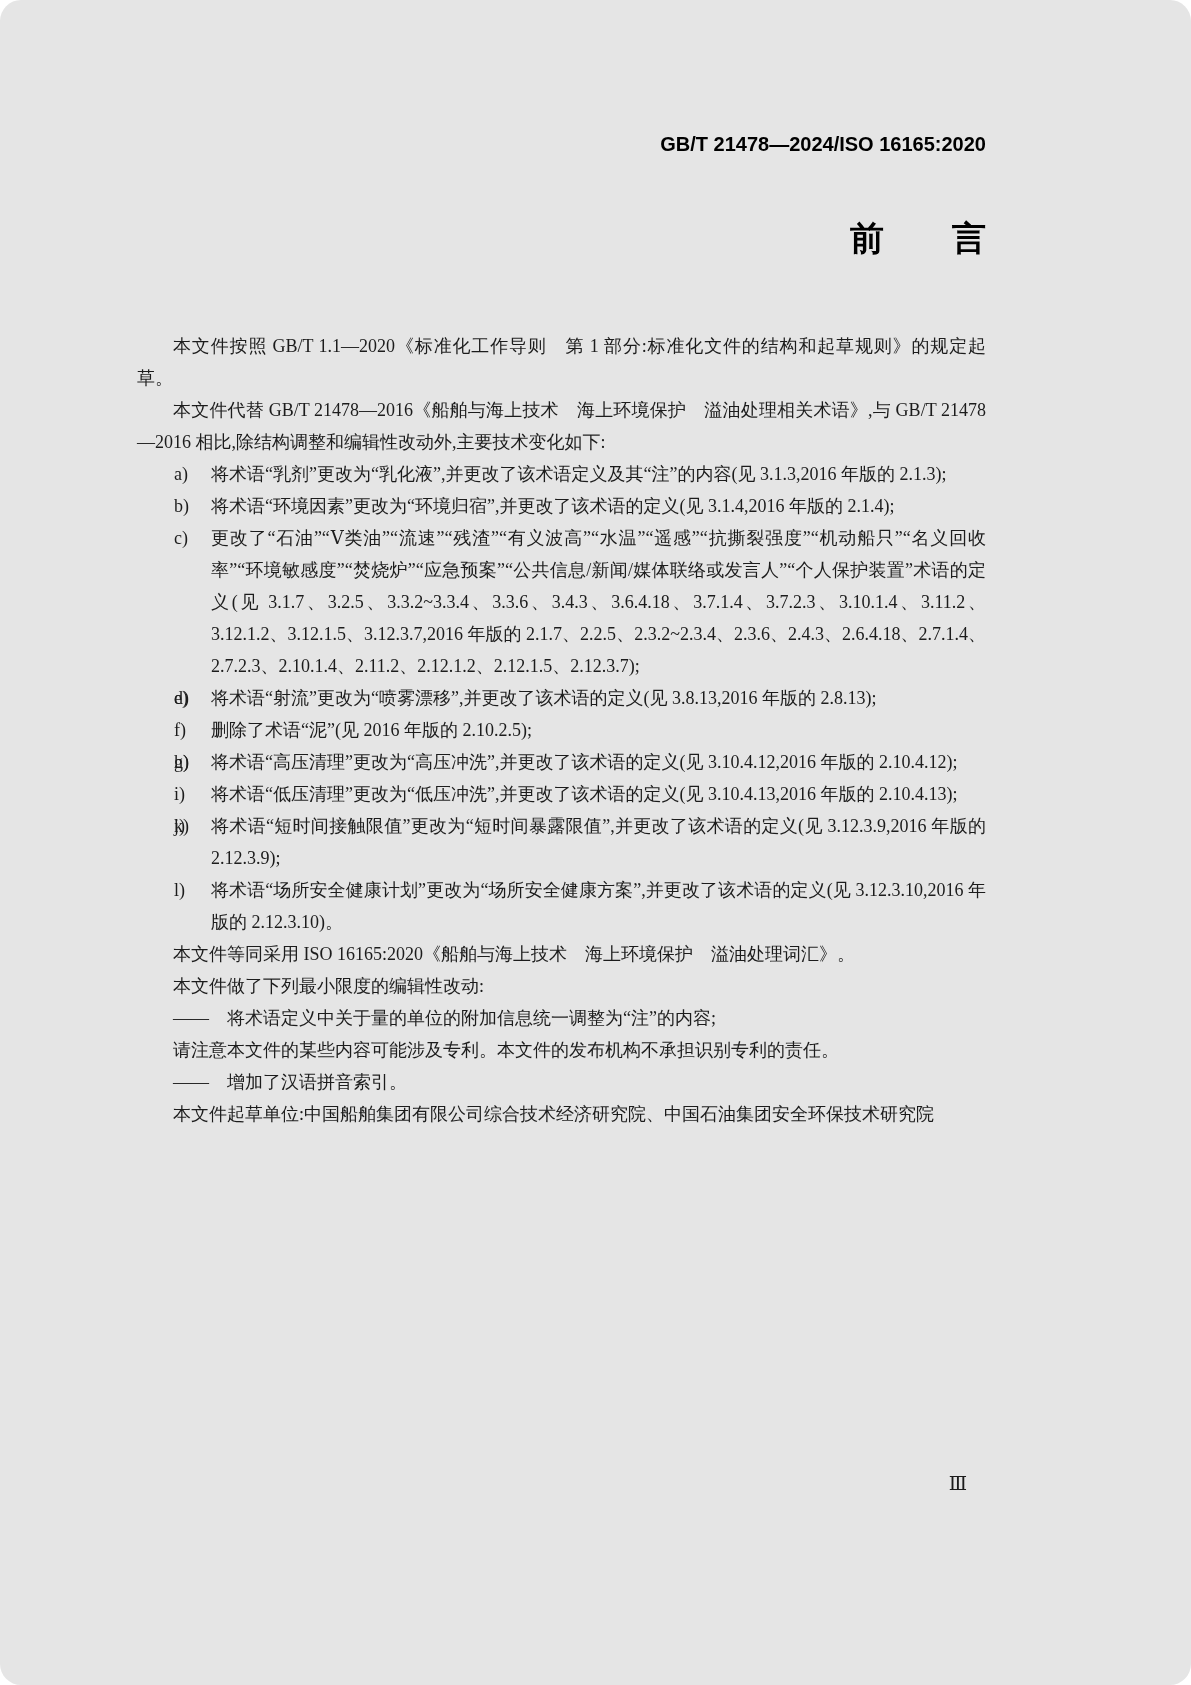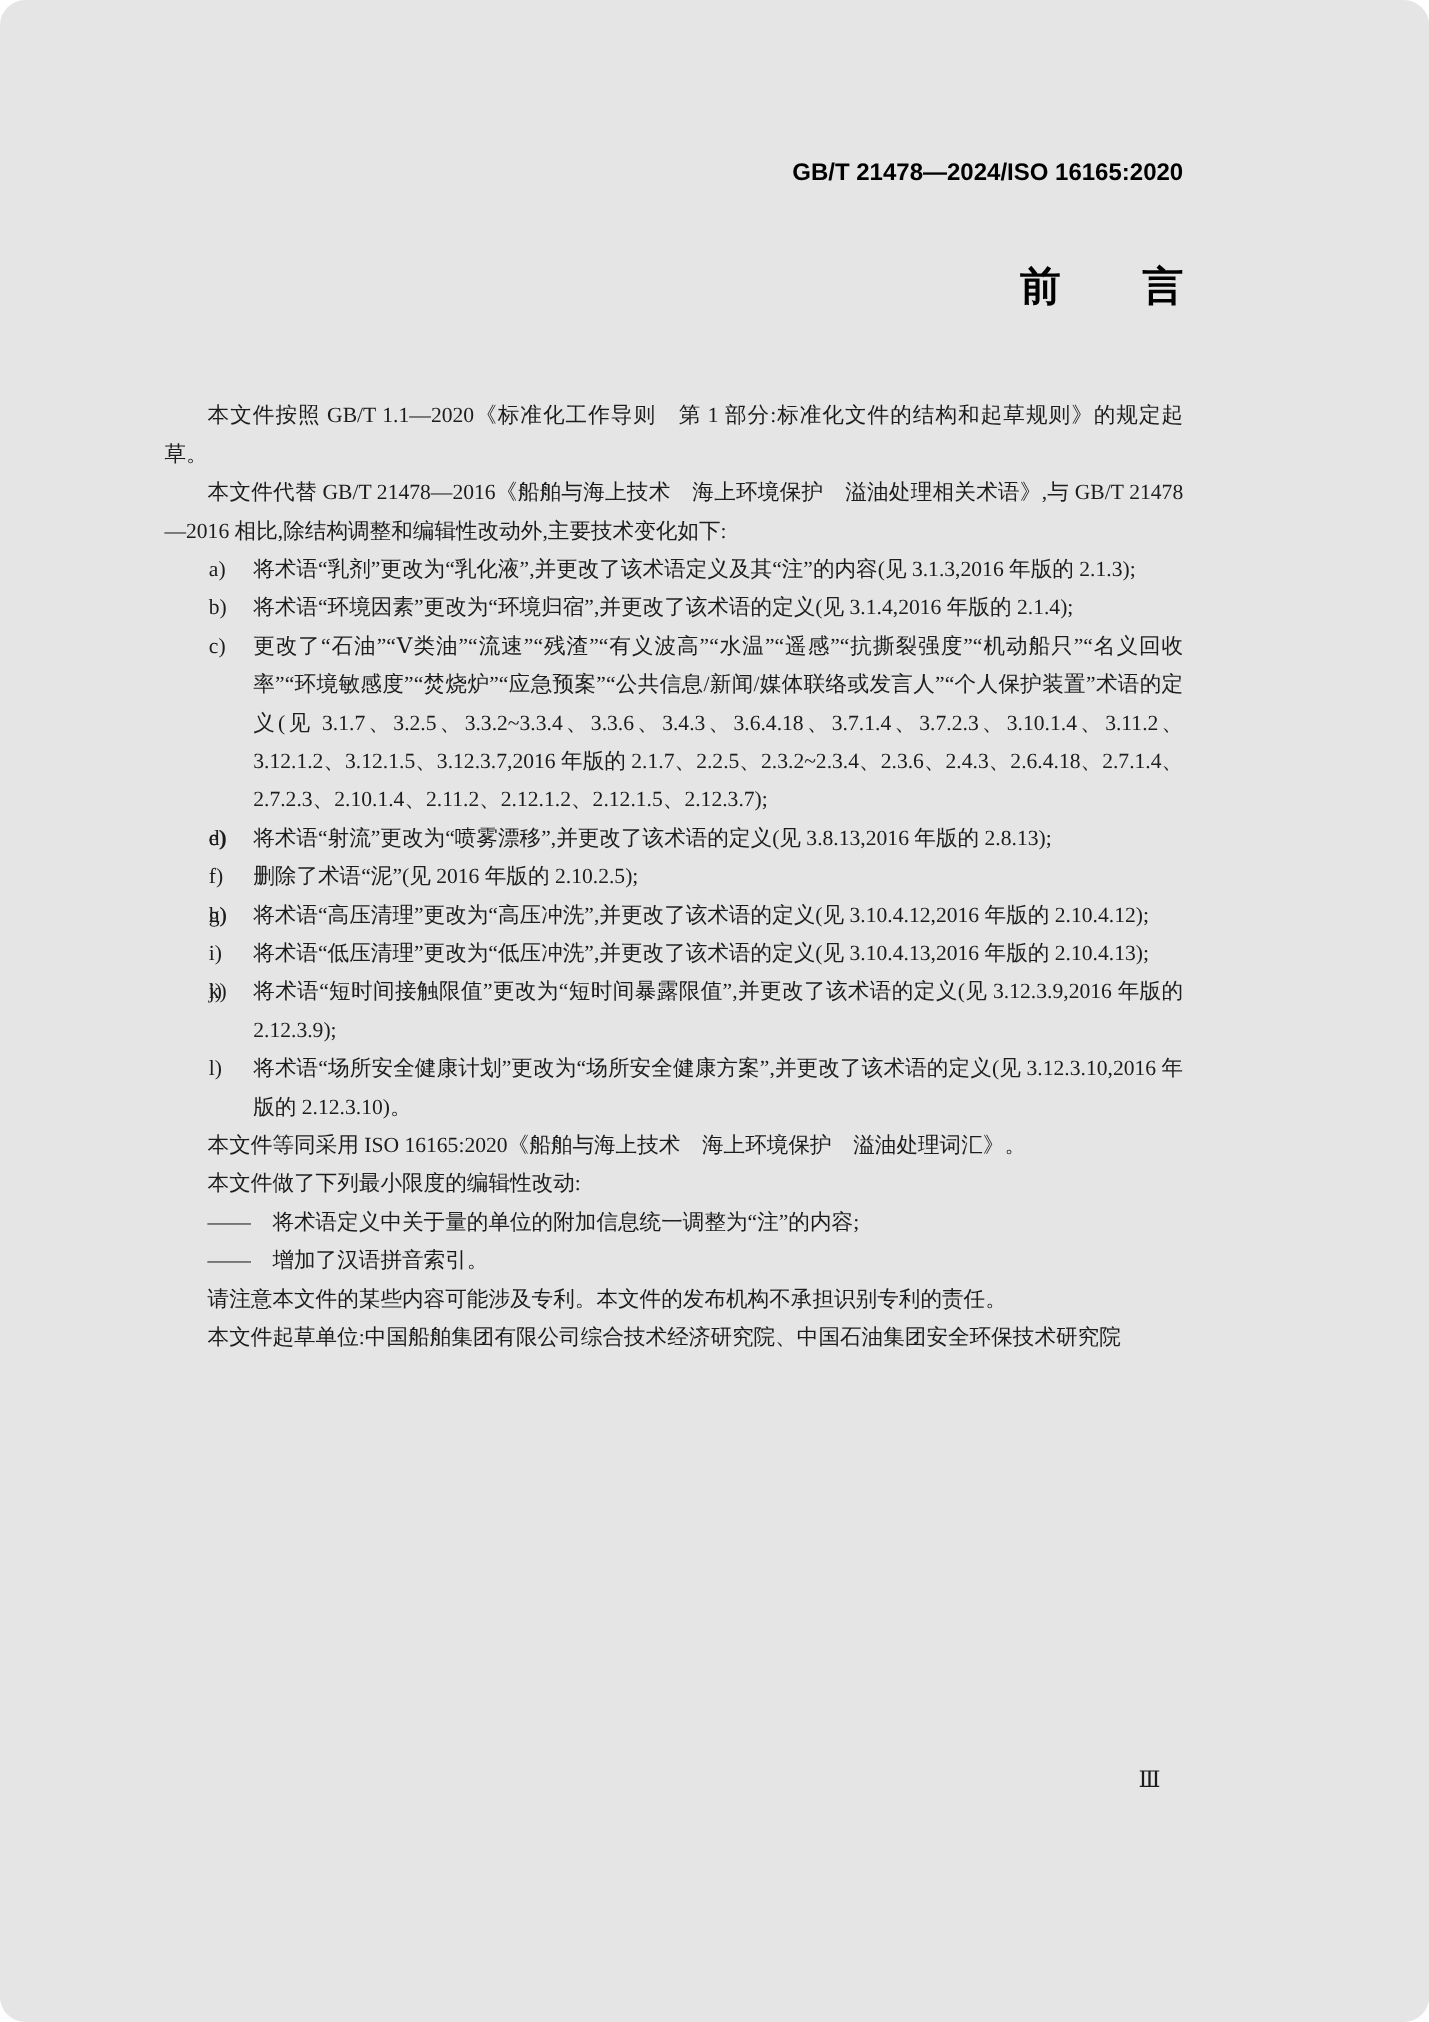--- a/index.html
+++ b/index.html
@@ -113,21 +113,21 @@
       <span class="list-text">将术语“短时间接触限值”更改为“短时间暴露限值”,并更改了该术语的定义(见 3.12.3.9,2016 年版的 2.12.3.9);</span>
     </div>
     <div class="list-item">
       <span class="list-label">l)</span>
       <span class="list-text">将术语“场所安全健康计划”更改为“场所安全健康方案”,并更改了该术语的定义(见 3.12.3.10,2016 年版的 2.12.3.10)。</span>
     </div>
 
     <p class="para">本文件等同采用 ISO 16165:2020《船舶与海上技术　海上环境保护　溢油处理词汇》。</p>
     <p class="para">本文件做了下列最小限度的编辑性改动:</p>
     <p class="para">——　将术语定义中关于量的单位的附加信息统一调整为“注”的内容;</p>
+    <p class="para">请注意本文件的某些内容可能涉及专利。本文件的发布机构不承担识别专利的责任。</p>
     <p class="para">——　增加了汉语拼音索引。</p>
-    <p class="para">请注意本文件的某些内容可能涉及专利。本文件的发布机构不承担识别专利的责任。</p>
     <p class="para">本文件起草单位:中国船舶集团有限公司综合技术经济研究院、中国石油集团安全环保技术研究院</p>
 
   </div>
 
   <div class="page-number">Ⅲ</div>
 
 </div>
 
 </body></html>

